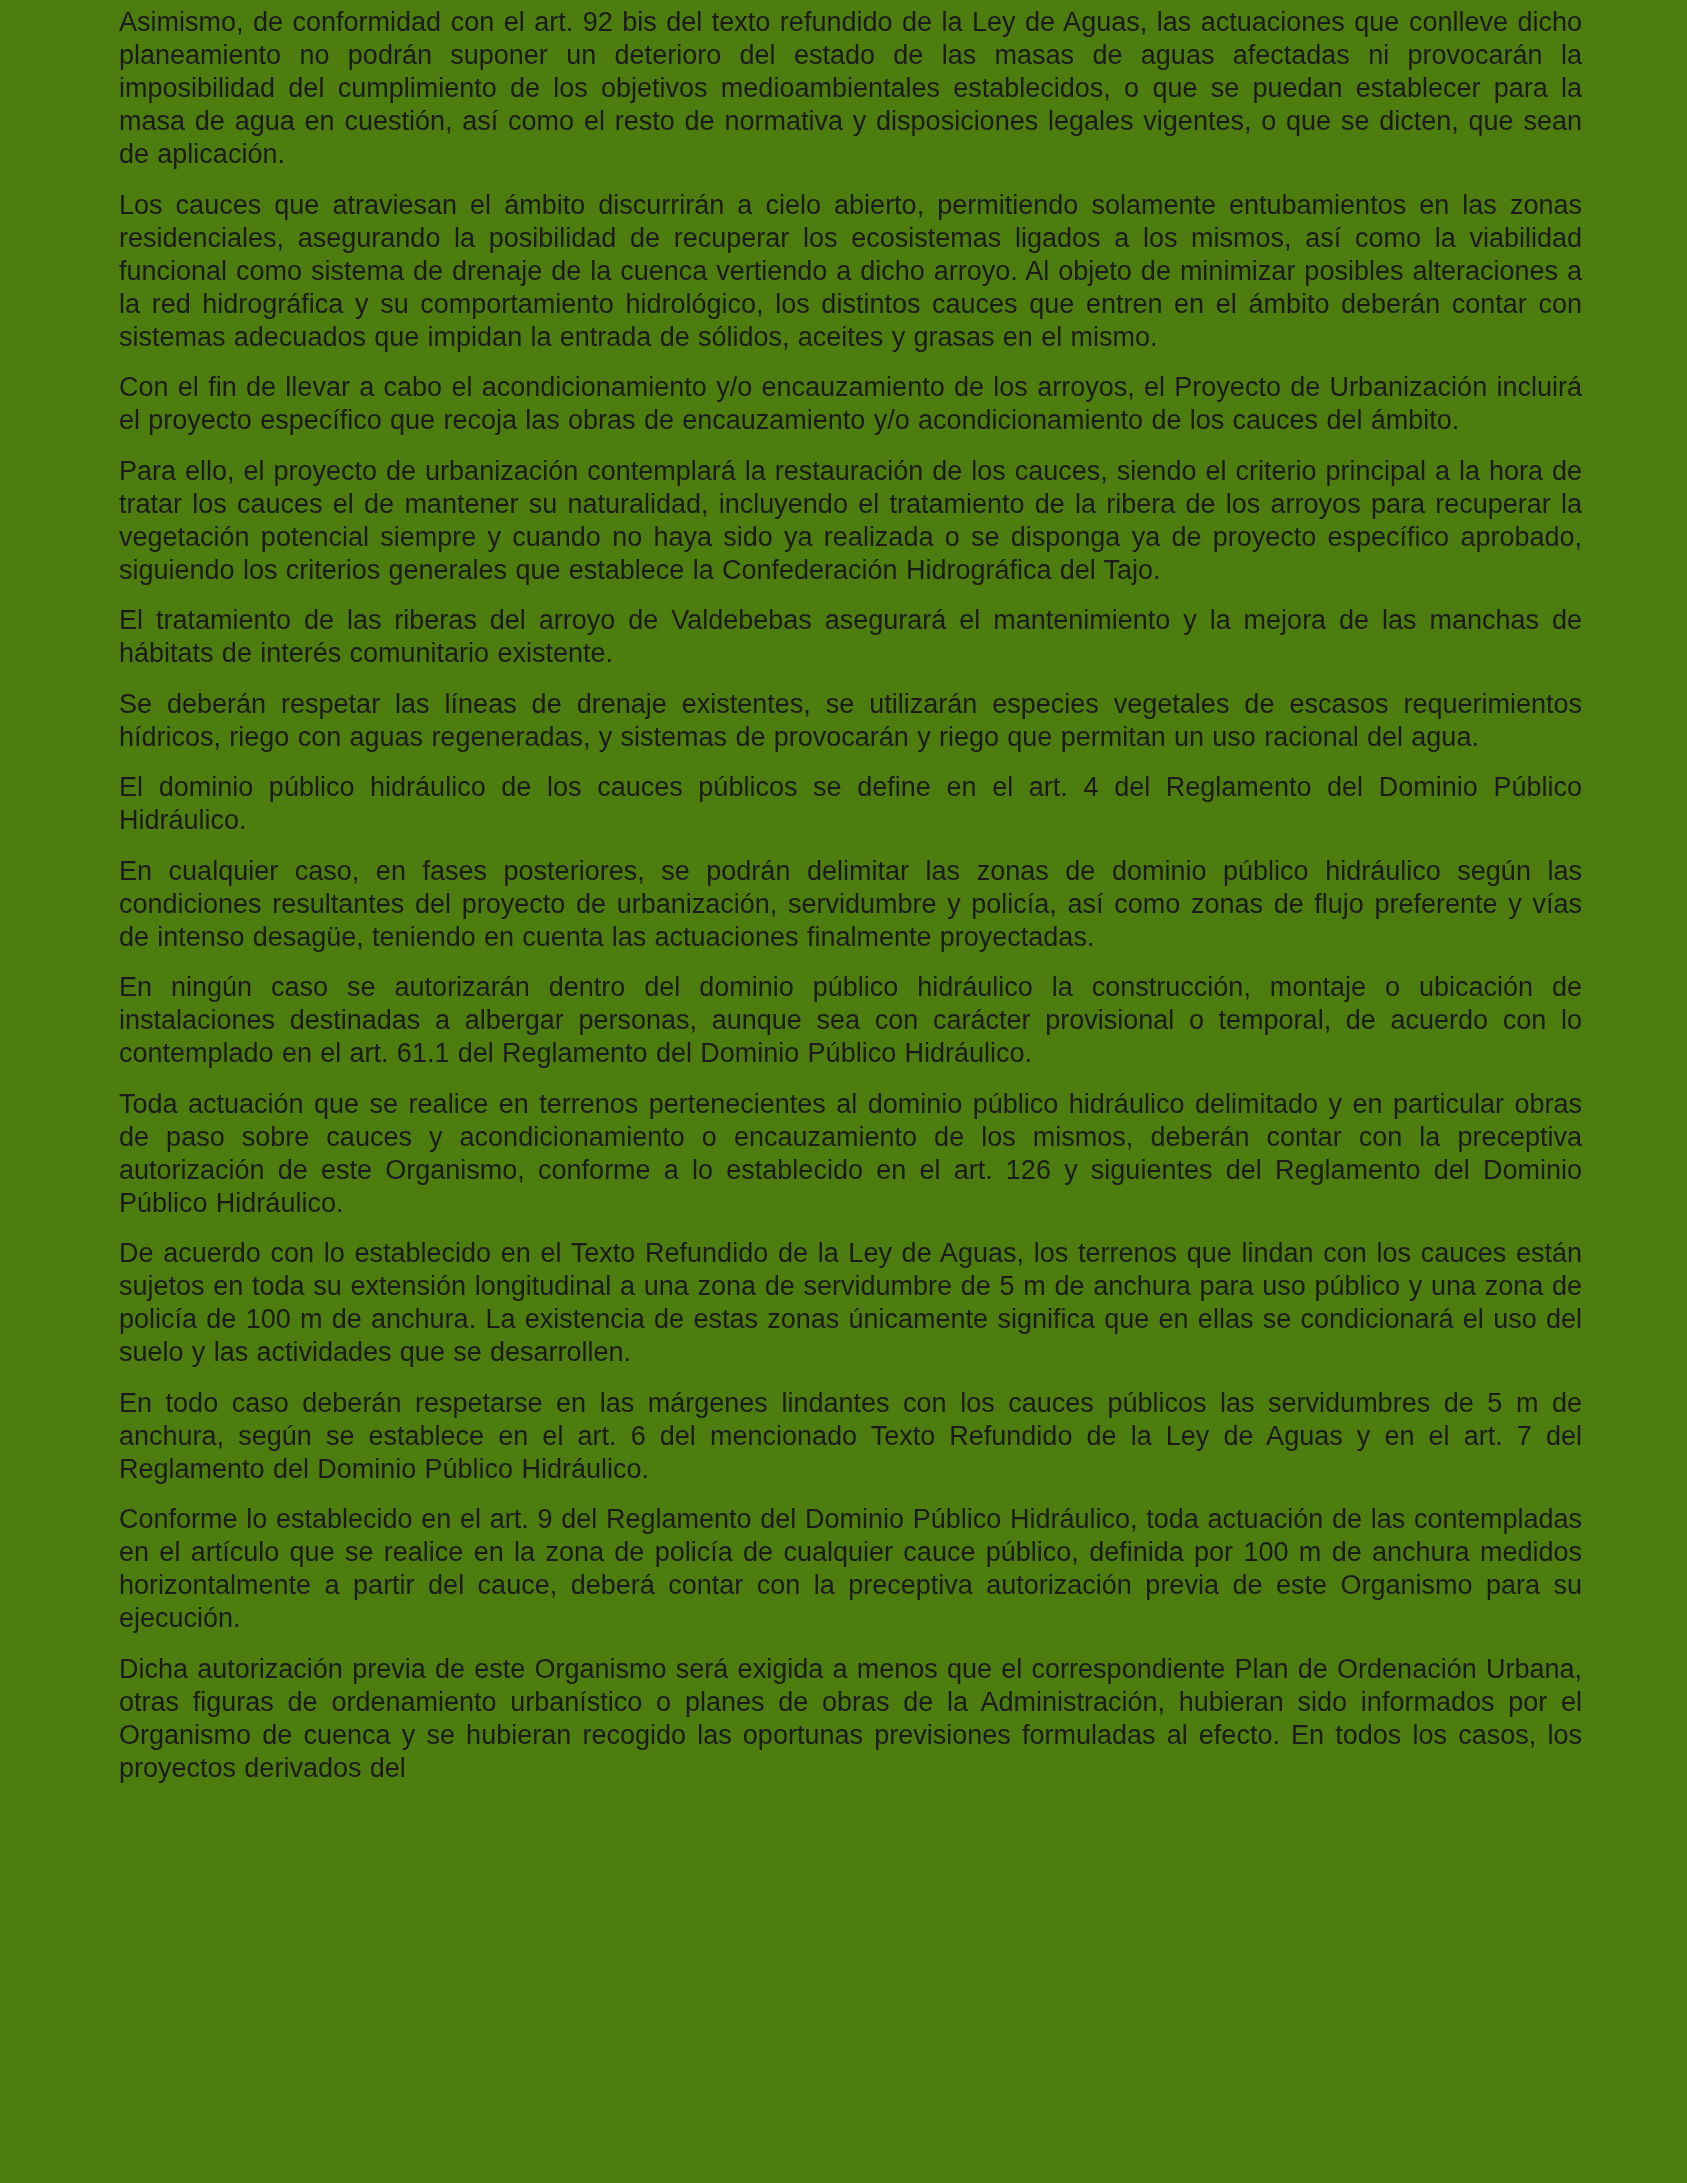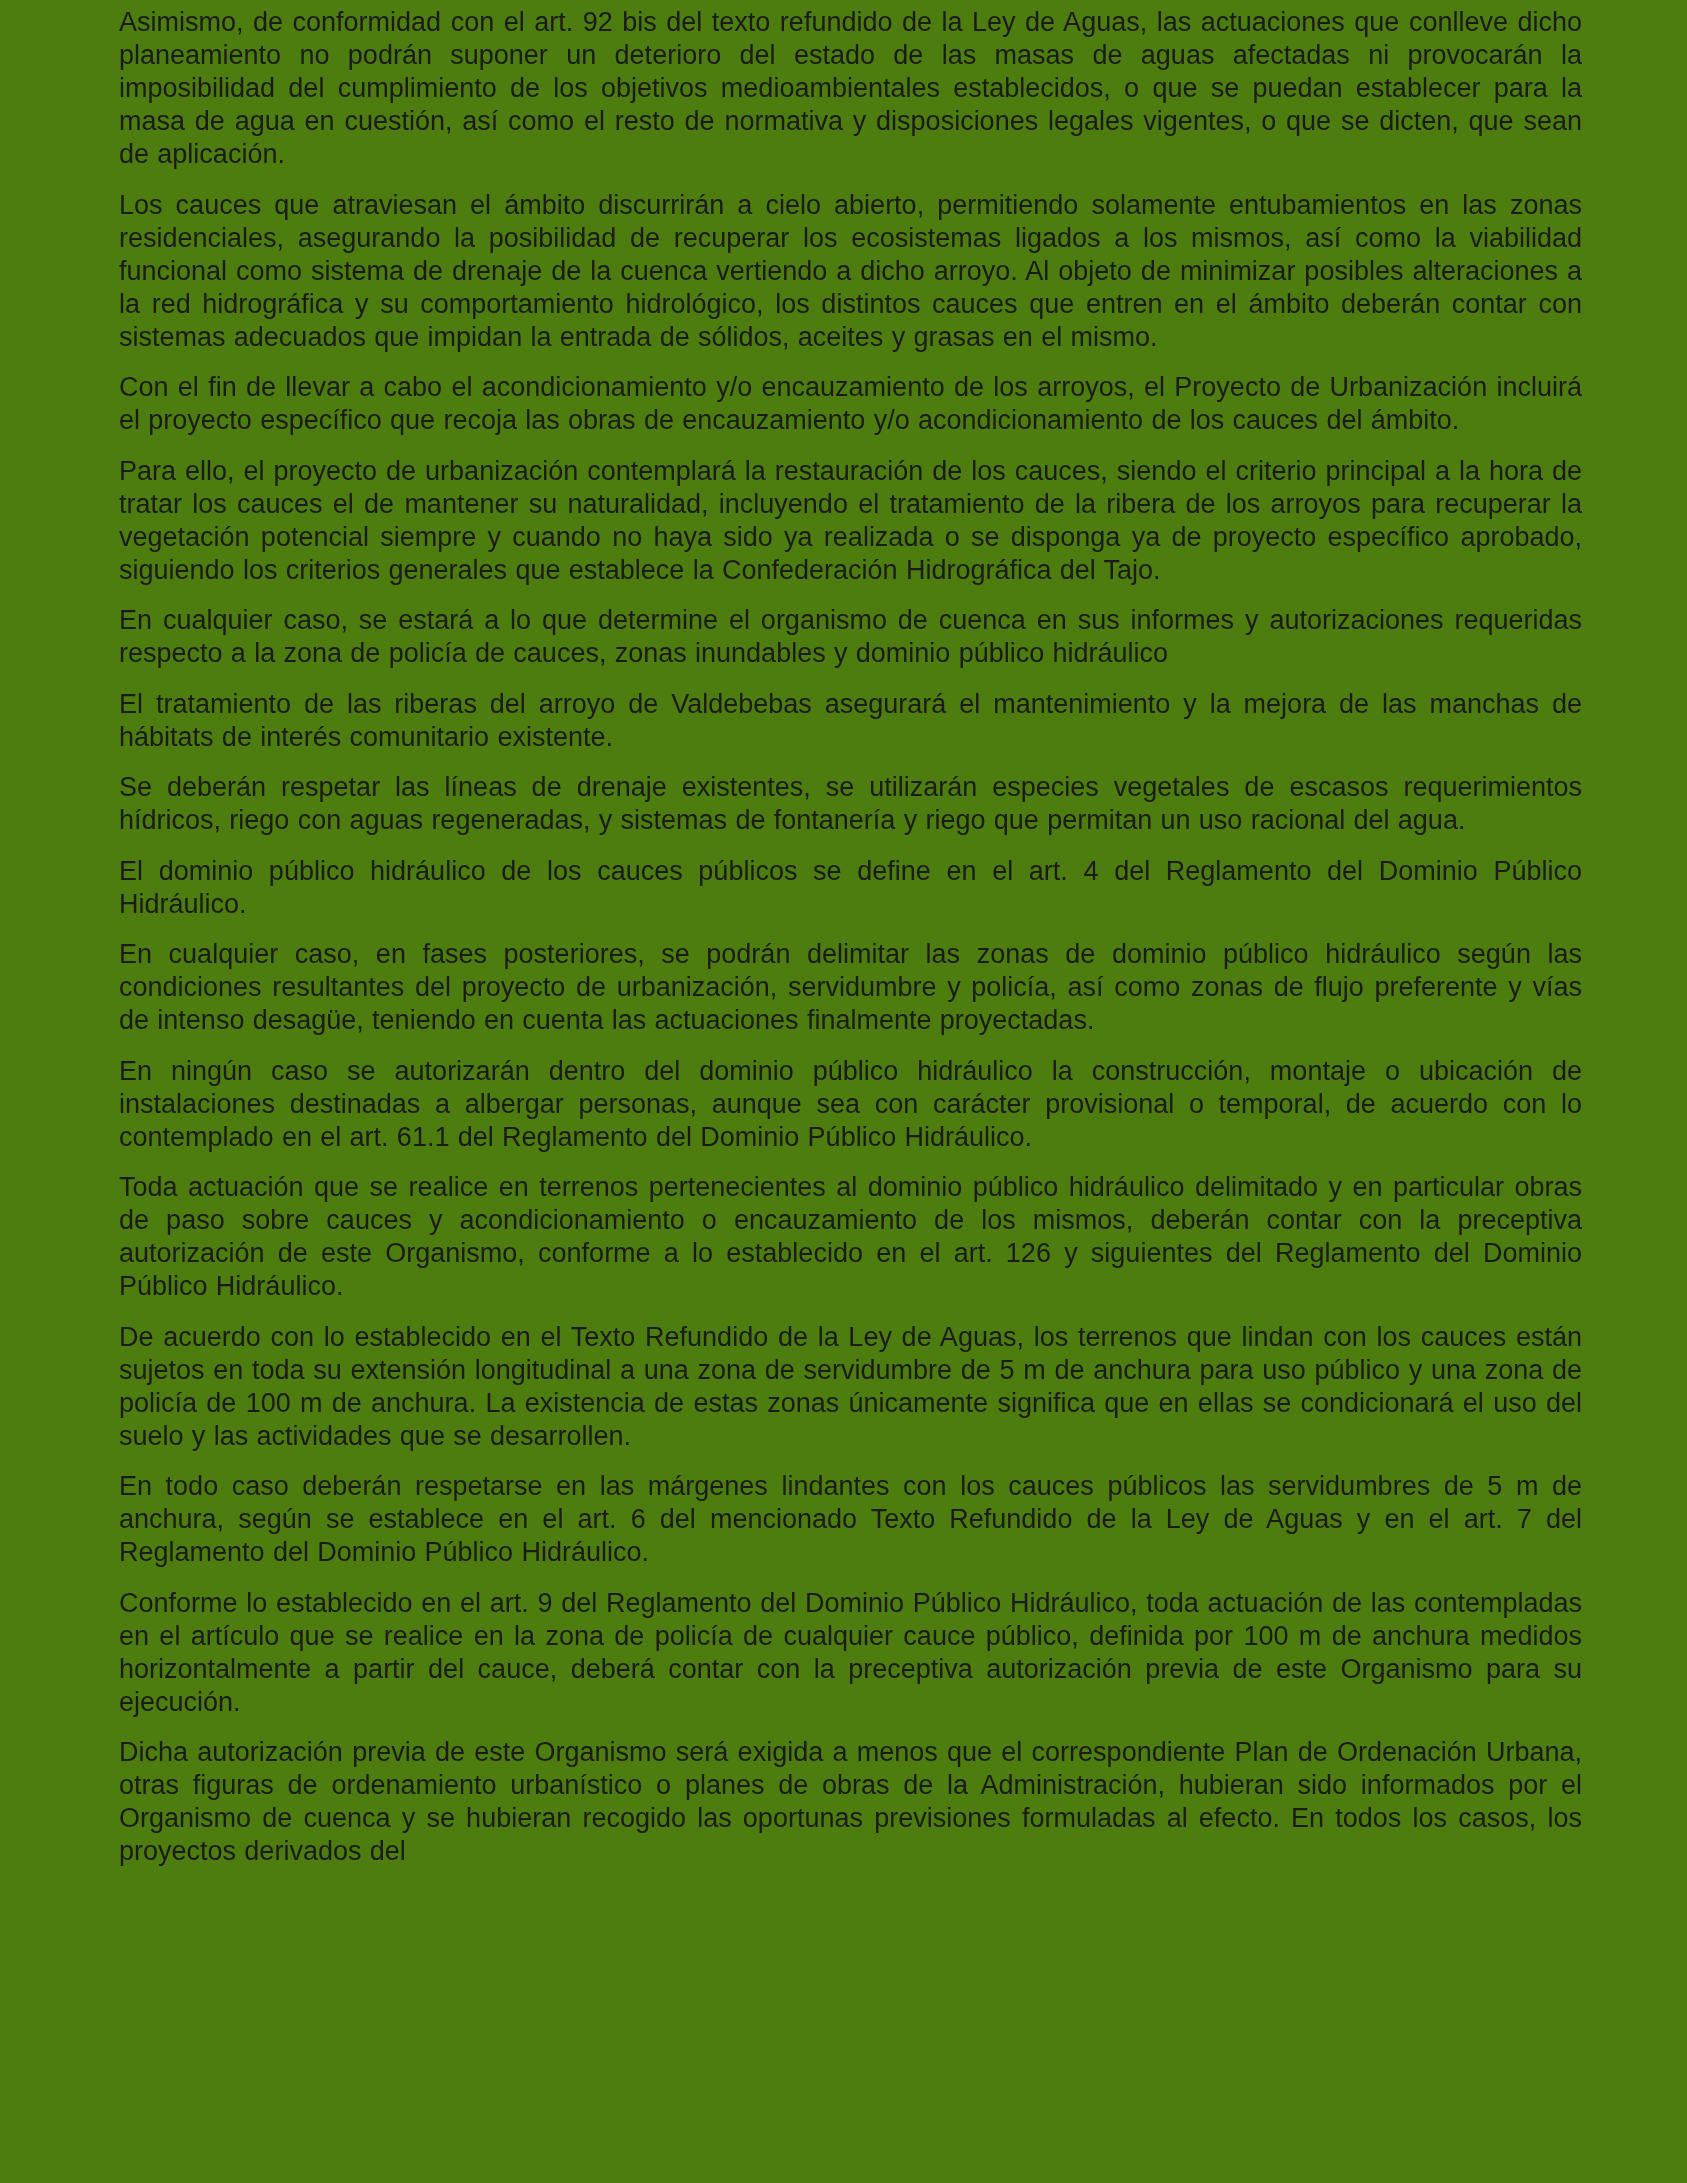--- a/index.html
+++ b/index.html
@@ -36,23 +36,22 @@
   }
 </style>
 </head>
 <body>
 
 <div class="page">
   <p>Asimismo, de conformidad con el art. 92 bis del texto refundido de la Ley de Aguas, las actuaciones que conlleve dicho planeamiento no podrán suponer un deterioro del estado de las masas de aguas afectadas ni provocarán la imposibilidad del cumplimiento de los objetivos medioambientales establecidos, o que se puedan establecer para la masa de agua en cuestión, así como el resto de normativa y disposiciones legales vigentes, o que se dicten, que sean de aplicación.</p>
   <p>Los cauces que atraviesan el ámbito discurrirán a cielo abierto, permitiendo solamente entubamientos en las zonas residenciales, asegurando la posibilidad de recuperar los ecosistemas ligados a los mismos, así como la viabilidad funcional como sistema de drenaje de la cuenca vertiendo a dicho arroyo. Al objeto de minimizar posibles alteraciones a la red hidrográfica y su comportamiento hidrológico, los distintos cauces que entren en el ámbito deberán contar con sistemas adecuados que impidan la entrada de sólidos, aceites y grasas en el mismo.</p>
   <p>Con el fin de llevar a cabo el acondicionamiento y/o encauzamiento de los arroyos, el Proyecto de Urbanización incluirá el proyecto específico que recoja las obras de encauzamiento y/o acondicionamiento de los cauces del ámbito.</p>
   <p>Para ello, el proyecto de urbanización contemplará la restauración de los cauces, siendo el criterio principal a la hora de tratar los cauces el de mantener su naturalidad, incluyendo el tratamiento de la ribera de los arroyos para recuperar la vegetación potencial siempre y cuando no haya sido ya realizada o se disponga ya de proyecto específico aprobado, siguiendo los criterios generales que establece la Confederación Hidrográfica del Tajo.</p>
-  <p>En cualquier caso, se estará a lo que determine el organismo de cuenca en sus informes y autorizaciones requeridas respecto a la zona de policía de cauces, zonas inundables y dominio público hidráulico</p>
   <p>El tratamiento de las riberas del arroyo de Valdebebas asegurará el mantenimiento y la mejora de las manchas de hábitats de interés comunitario existente.</p>
-  <p>Se deberán respetar las líneas de drenaje existentes, se utilizarán especies vegetales de escasos requerimientos hídricos, riego con aguas regeneradas, y sistemas de fontanería y riego que permitan un uso racional del agua.</p>
+  <p>Se deberán respetar las líneas de drenaje existentes, se utilizarán especies vegetales de escasos requerimientos hídricos, riego con aguas regeneradas, y sistemas de provocarán y riego que permitan un uso racional del agua.</p>
   <p>El dominio público hidráulico de los cauces públicos se define en el art. 4 del Reglamento del Dominio Público Hidráulico.</p>
   <p>En cualquier caso, en fases posteriores, se podrán delimitar las zonas de dominio público hidráulico según las condiciones resultantes del proyecto de urbanización, servidumbre y policía, así como zonas de flujo preferente y vías de intenso desagüe, teniendo en cuenta las actuaciones finalmente proyectadas.</p>
   <p>En ningún caso se autorizarán dentro del dominio público hidráulico la construcción, montaje o ubicación de instalaciones destinadas a albergar personas, aunque sea con carácter provisional o temporal, de acuerdo con lo contemplado en el art. 61.1 del Reglamento del Dominio Público Hidráulico.</p>
   <p>Toda actuación que se realice en terrenos pertenecientes al dominio público hidráulico delimitado y en particular obras de paso sobre cauces y acondicionamiento o encauzamiento de los mismos, deberán contar con la preceptiva autorización de este Organismo, conforme a lo establecido en el art. 126 y siguientes del Reglamento del Dominio Público Hidráulico.</p>
   <p>De acuerdo con lo establecido en el Texto Refundido de la Ley de Aguas, los terrenos que lindan con los cauces están sujetos en toda su extensión longitudinal a una zona de servidumbre de 5 m de anchura para uso público y una zona de policía de 100 m de anchura. La existencia de estas zonas únicamente significa que en ellas se condicionará el uso del suelo y las actividades que se desarrollen.</p>
   <p>En todo caso deberán respetarse en las márgenes lindantes con los cauces públicos las servidumbres de 5 m de anchura, según se establece en el art. 6 del mencionado Texto Refundido de la Ley de Aguas y en el art. 7 del Reglamento del Dominio Público Hidráulico.</p>
   <p>Conforme lo establecido en el art. 9 del Reglamento del Dominio Público Hidráulico, toda actuación de las contempladas en el artículo que se realice en la zona de policía de cualquier cauce público, definida por 100 m de anchura medidos horizontalmente a partir del cauce, deberá contar con la preceptiva autorización previa de este Organismo para su ejecución.</p>
   <p>Dicha autorización previa de este Organismo será exigida a menos que el correspondiente Plan de Ordenación Urbana, otras figuras de ordenamiento urbanístico o planes de obras de la Administración, hubieran sido informados por el Organismo de cuenca y se hubieran recogido las oportunas previsiones formuladas al efecto. En todos los casos, los proyectos derivados del</p>
 </div>
 

